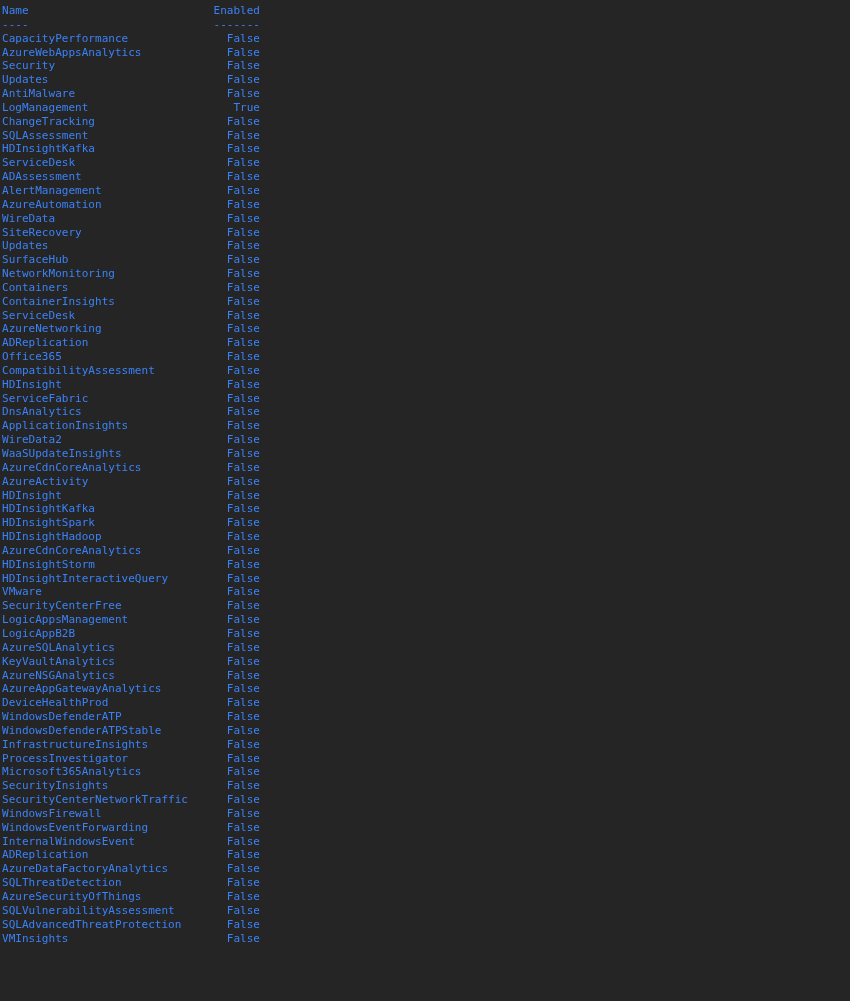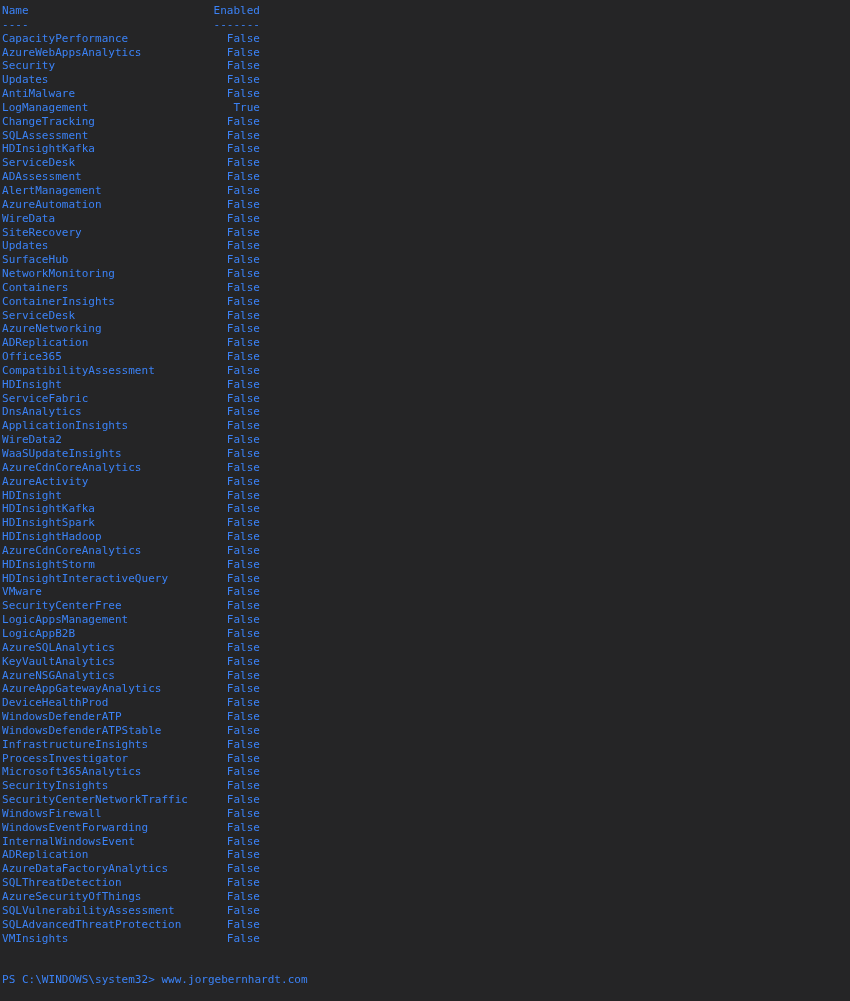--- a/index.html
+++ b/index.html
@@ -142,15 +142,14 @@
       <div class="row"><span class="col-name">SQLThreatDetection</span><span class="col-enabled">False</span></div>
       <div class="row"><span class="col-name">AzureSecurityOfThings</span><span class="col-enabled">False</span></div>
       <div class="row"><span class="col-name">SQLVulnerabilityAssessment</span><span class="col-enabled">False</span></div>
       <div class="row"><span class="col-name">SQLAdvancedThreatProtection</span><span class="col-enabled">False</span></div>
       <div class="row"><span class="col-name">VMInsights</span><span class="col-enabled">False</span></div>
     </div>
 
   <div class="blank"></div>
   <div class="blank"></div>
 
-  <div class="prompt-line"><span>PS C:\WINDOWS\system32&gt;</span><span> www.jorgebernhardt.com</span><span class="caret"></span></div>
 
 </div>
 
 </body></html>

